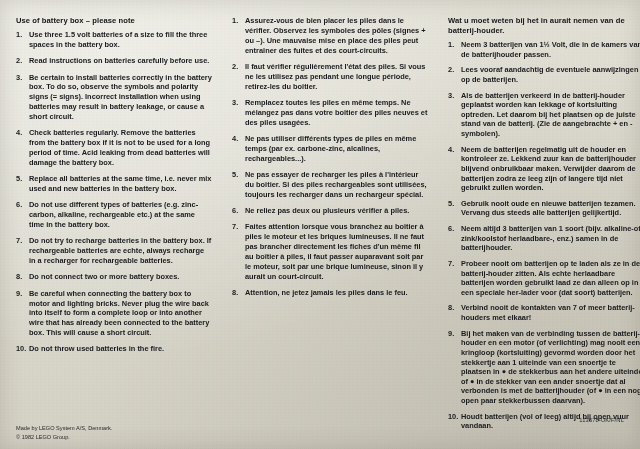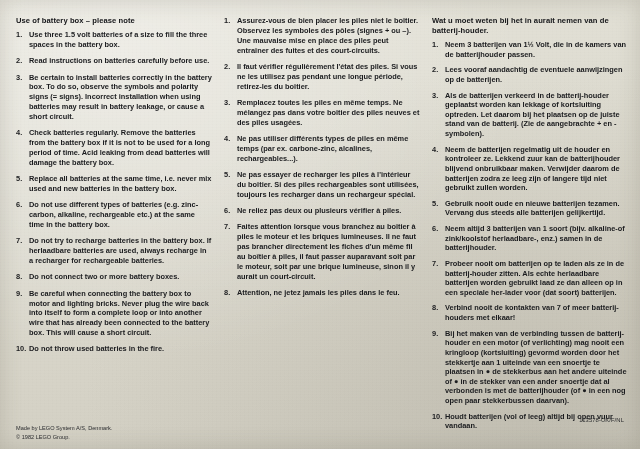--- a/index.html
+++ b/index.html
@@ -26,21 +26,21 @@
     position: absolute;
     left: 0; top: 0; right: 0; bottom: 0;
     background:
       radial-gradient(ellipse at 18% 12%, rgba(255,255,255,0.40), rgba(255,255,255,0) 55%),
       radial-gradient(ellipse at 85% 88%, rgba(120,115,100,0.18), rgba(0,0,0,0) 60%);
     pointer-events: none;
   }
   .cols {
     position: relative;
     display: flex;
-    gap: 12px;
+    gap: 20px;
     align-items: flex-start;
   }
   .col {
     width: 196px;
     flex: 0 0 196px;
   }
   .col-head {
     font-size: 7.6px;
     font-weight: bold;
     line-height: 1.32;
@@ -119,30 +119,30 @@
 
     <div class="col col-en">
       <div class="col-head">Use of battery box – please note</div>
       <ol class="list">
         <li>Use three 1.5 volt batteries of a size to fill the three spaces in the battery box.</li>
         <li>Read instructions on batteries carefully before use.</li>
         <li>Be certain to install batteries correctly in the battery box. To do so, observe the symbols and polarity signs (= signs). Incorrect installation when using batteries may result in battery leakage, or cause a short circuit.</li>
         <li>Check batteries regularly. Remove the batteries from the battery box if it is not to be used for a long period of time. Acid leaking from dead batteries will damage the battery box.</li>
         <li>Replace all batteries at the same time, i.e. never mix used and new batteries in the battery box.</li>
         <li>Do not use different types of batteries (e.g. zinc-carbon, alkaline, rechargeable etc.) at the same time in the battery box.</li>
-        <li>Do not try to recharge batteries in the battery box. If herlaadbare batteries are used, always recharge in a recharger for rechargeable batteries.</li>
+        <li>Do not try to recharge batteries in the battery box. If rechargeable batteries are echte, always recharge in a recharger for rechargeable batteries.</li>
         <li>Do not connect two or more battery boxes.</li>
         <li>Be careful when connecting the battery box to motor and lighting bricks. Never plug the wire back into itself to form a complete loop or into another wire that has already been connected to the battery box. This will cause a short circuit.</li>
         <li>Do not throw used batteries in the fire.</li>
       </ol>
     </div>
 
     <div class="col col-fr">
       <ol class="list">
-        <li>Assurez-vous de bien placer les piles niet le boîtier. Observez les symboles des pôles (signes + ou –). Une mauvaise mise en place des piles peut entraîner des fuites et des court-circuits.</li>
+        <li>Assurez-vous de bien placer les piles dans le vérifier. Observez les symboles des pôles (signes + ou –). Une mauvaise mise en place des piles peut entraîner des fuites et des court-circuits.</li>
         <li>Il faut vérifier régulièrement l'état des piles. Si vous ne les utilisez pas pendant une longue période, retirez-les du boîtier.</li>
         <li>Remplacez toutes les piles en même temps. Ne mélangez pas dans votre boîtier des piles neuves et des piles usagées.</li>
         <li>Ne pas utiliser différents types de piles en même temps (par ex. carbone-zinc, alcalines, rechargeables...).</li>
         <li>Ne pas essayer de recharger les piles à l'intérieur du boîtier. Si des piles rechargeables sont utilisées, toujours les recharger dans un rechargeur spécial.</li>
         <li>Ne reliez pas deux ou plusieurs vérifier à piles.</li>
         <li>Faites attention lorsque vous branchez au boîtier à piles le moteur et les briques lumineuses. Il ne faut pas brancher directement les fiches d'un même fil au boîtier à piles, il faut passer auparavant soit par le moteur, soit par une brique lumineuse, sinon il y aurait un court-circuit.</li>
         <li>Attention, ne jetez jamais les piles dans le feu.</li>
       </ol>
     </div>
 

